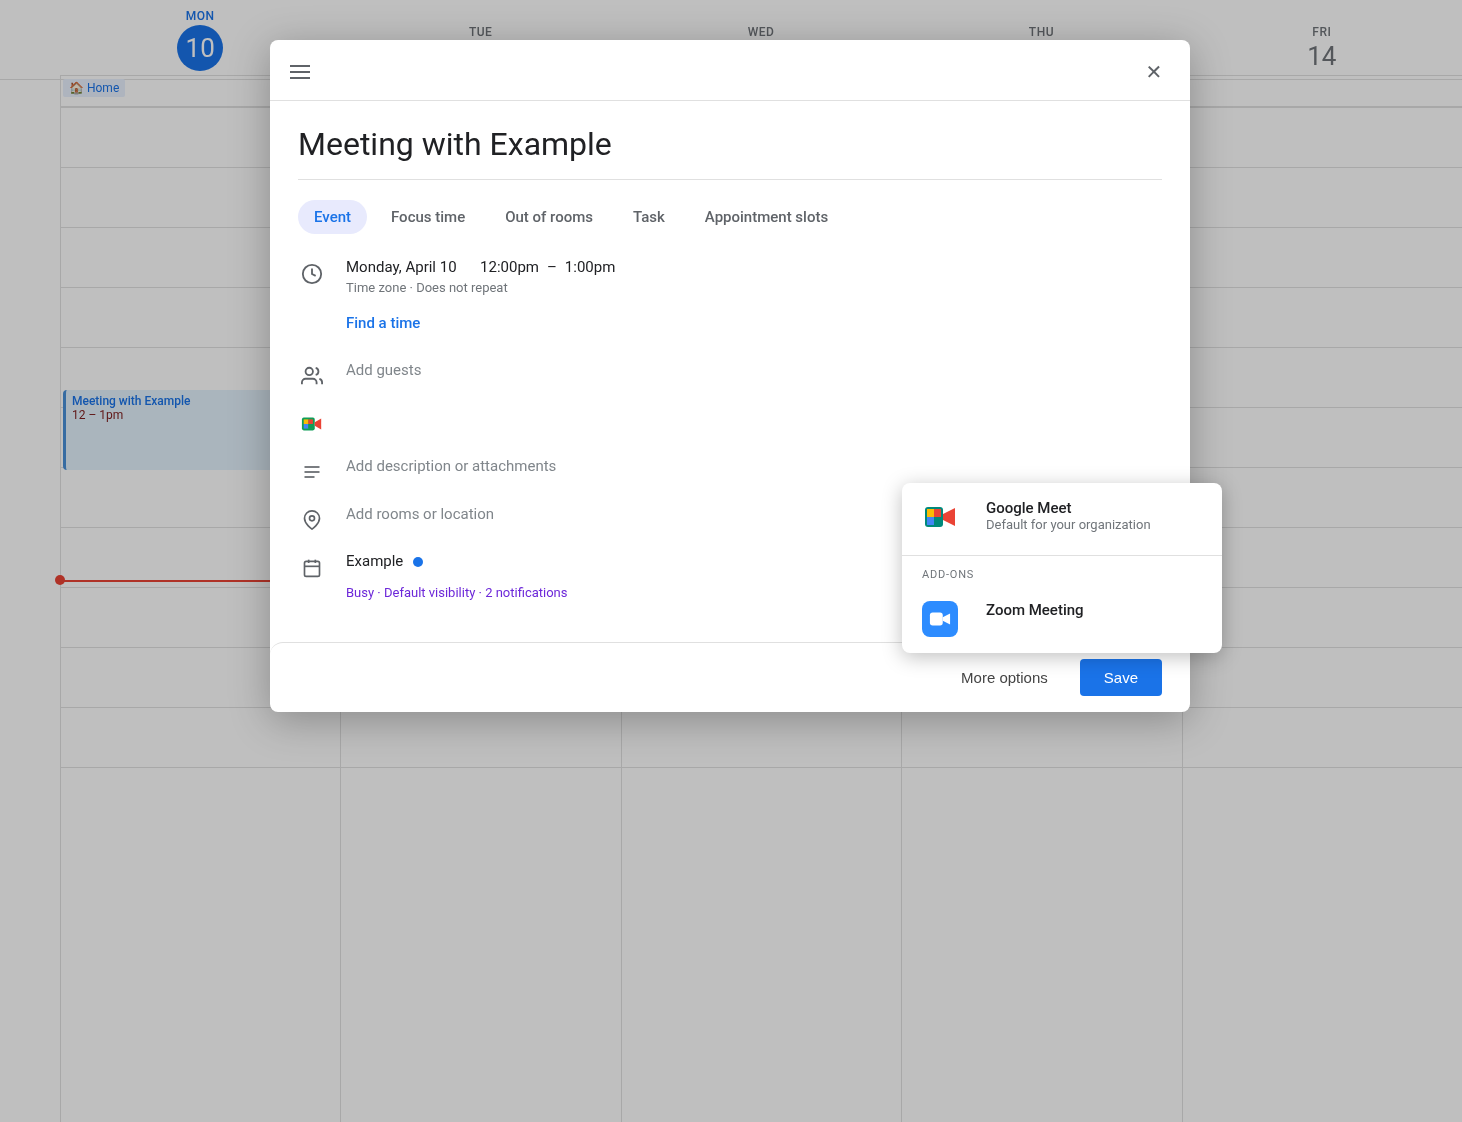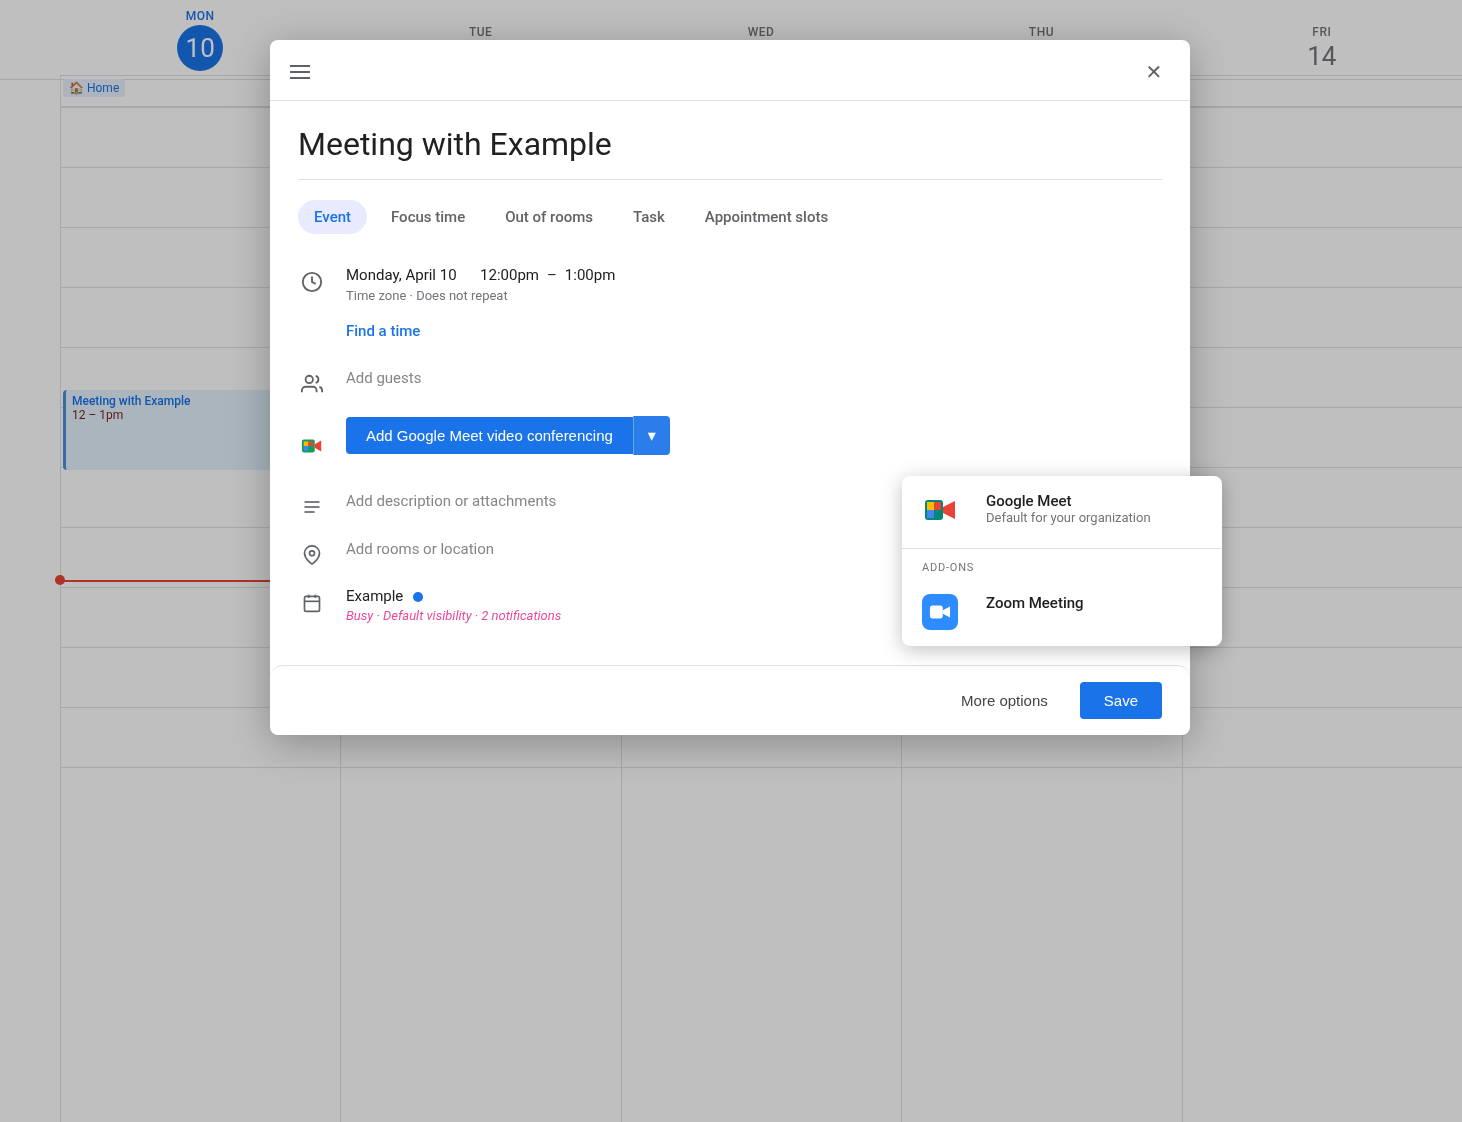--- a/index.html
+++ b/index.html
@@ -202,21 +202,21 @@
       color: #202124;
       margin-bottom: 20px;
       border-bottom: 1px solid #e0e0e0;
       padding-bottom: 16px;
     }
 
     
     .modal-tabs {
       display: flex;
       gap: 8px;
-      margin-bottom: 32px;
+      margin-bottom: 24px;
       flex-wrap: nowrap;
     }
     .tab-item {
       padding: 8px 16px;
       border-radius: 20px;
       font-size: 15px;
       color: #5f6368;
       cursor: pointer;
       font-weight: 500;
       white-space: nowrap;
@@ -319,23 +319,22 @@
     .cal-dot {
       display: inline-block;
       width: 10px; height: 10px;
       border-radius: 50%;
       background: #1a73e8;
       margin-left: 6px;
       vertical-align: middle;
     }
     .cal-sub {
       font-size: 13px;
-      color: #ec4899;
-      margin-top: 3px;
-      font-style: italic;
+      color: #6d28d9;
+      margin-top: 15px;
     }
 
     
     .modal-footer {
       display: flex;
       justify-content: flex-end;
       align-items: center;
       gap: 16px;
       padding: 16px 28px;
       border-top: 1px solid #e0e0e0;
@@ -618,26 +617,20 @@
           <rect x="1" y="5" width="14" height="14" rx="2" fill="#0f9d58"></rect>
           <polygon points="15,10 22,6 22,18 15,14" fill="#ea4335"></polygon>
           <rect x="3" y="7" width="10" height="10" rx="1" fill="#34a853"></rect>
           <rect x="3" y="7" width="5" height="5" rx="0" fill="#fbbc04"></rect>
           <rect x="8" y="7" width="5" height="5" rx="0" fill="#ea4335"></rect>
           <rect x="3" y="12" width="5" height="5" rx="0" fill="#4285f4"></rect>
           <rect x="8" y="12" width="5" height="5" rx="0" fill="#0f9d58"></rect>
         </svg>
       </div>
       <div class="form-content" style="position:relative;">
-        <div class="gmeet-btn-row" style="margin-left:0;">
-          <button class="gmeet-btn-main">
-            <span>Add Google Meet video conferencing</span>
-          </button>
-          <button class="gmeet-btn-arrow">▾</button>
-        </div>
 
         <div class="dropdown-menu">
           <div class="dropdown-item">
             <div>
               
               <svg width="36" height="36" viewBox="0 0 36 36" xmlns="http://www.w3.org/2000/svg">
                 <rect width="36" height="36" rx="6" fill="#fff"></rect>
                 <rect x="3" y="8" width="18" height="20" rx="3" fill="#00897B"></rect>
                 <polygon points="21,15 33,9 33,27 21,21" fill="#ea4335"></polygon>
                 <rect x="5" y="10" width="14" height="16" rx="2" fill="#34a853"></rect>

